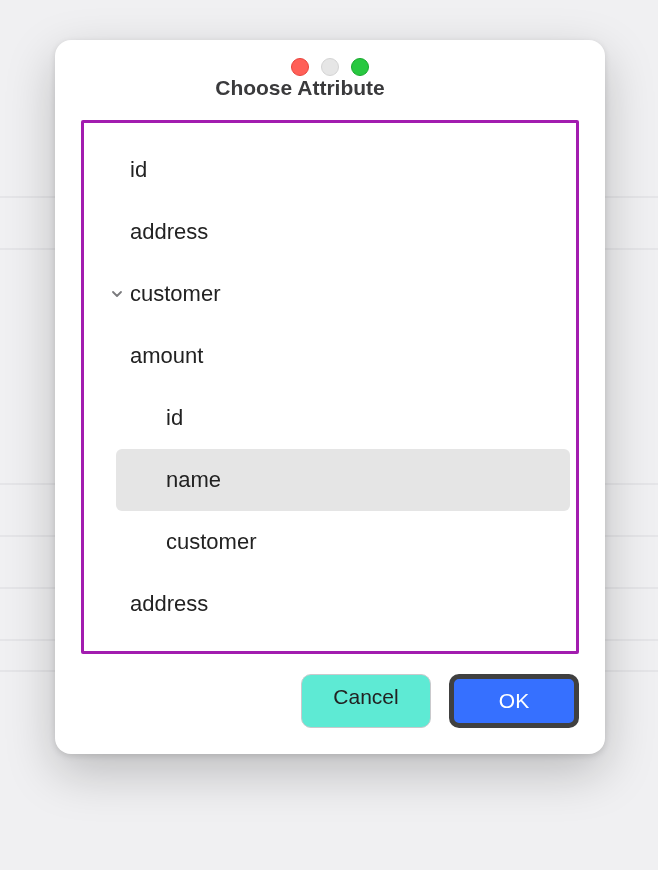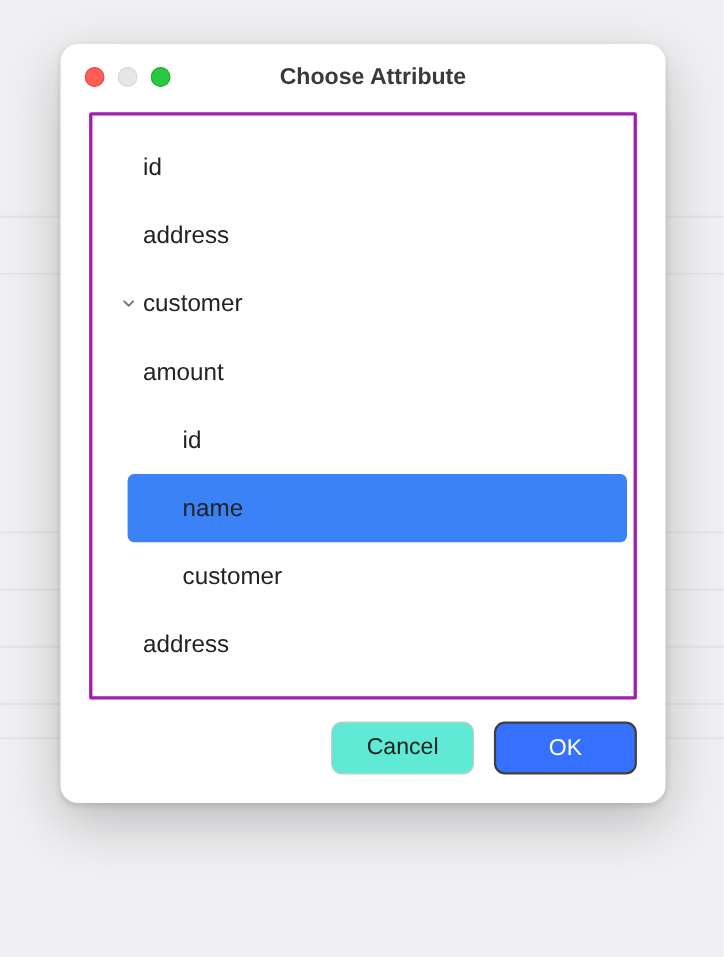--- a/index.html
+++ b/index.html
@@ -36,20 +36,21 @@
       width: 550px;
       background: #fff;
       border-radius: 16px;
       box-shadow: 0 18px 50px rgba(0,0,0,0.22), 0 2px 6px rgba(0,0,0,0.12);
       overflow: hidden;
     }
     .titlebar {
       display: flex;
       align-items: center;
       padding: 18px 22px 10px 22px;
+      flex-direction: column;
     }
     .traffic-lights {
       display: flex;
       gap: 12px;
       align-items: center;
     }
     .circle {
       width: 18px;
       height: 18px;
       border-radius: 50%;
@@ -92,21 +93,21 @@
     }
     .tree-item.level-0 { padding-left: 46px; }
     .tree-item.level-0.has-expander { padding-left: 20px; }
     .tree-item.level-1 {
       margin-left: 32px;
       margin-right: 6px;
       padding-left: 50px;
       border-radius: 6px;
     }
     .tree-item.selected {
-      background: #3b82f6;
+      background: #e5e5e5;
       text-align: center;
     }
     .button-row {
       display: flex;
       justify-content: flex-end;
       gap: 18px;
       padding: 20px 26px 26px 26px;
     }
     .btn {
       font-size: 21px;
@@ -117,21 +118,21 @@
       cursor: pointer;
       user-select: none;
     }
     .btn-cancel {
       background: #5eead4;
       border: 1px solid #c9c9cc;
       color: #222;
     }
     .btn-ok {
       background: #3670ff;
-      border: 2px solid #404040;
+      border: 5px solid #404040;
       color: #fff;
       font-weight: 500;
     }
   </style>
 </head>
 <body>
 
 <div class="bg-lines">
   <div class="bg-line" style="top:196px"></div>
   <div class="bg-line" style="top:248px"></div>

